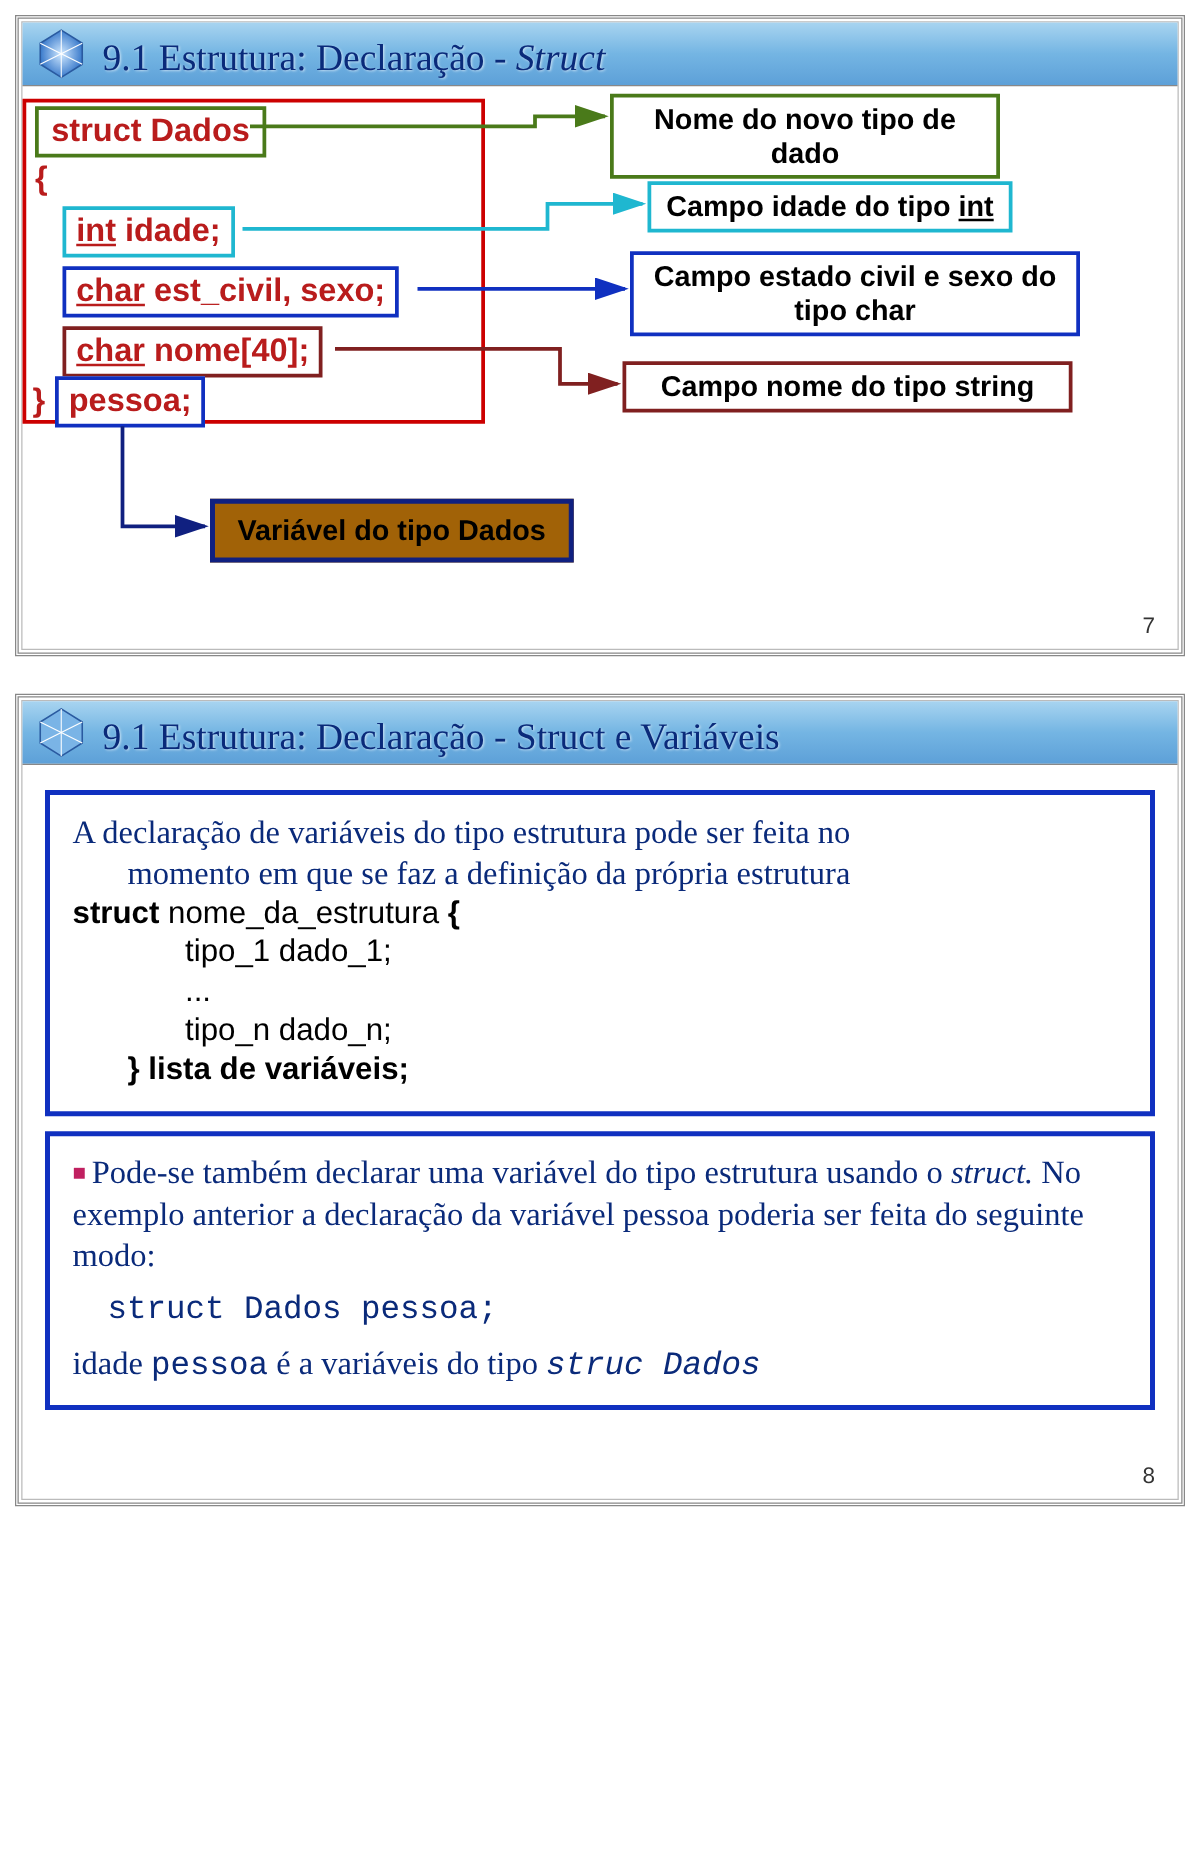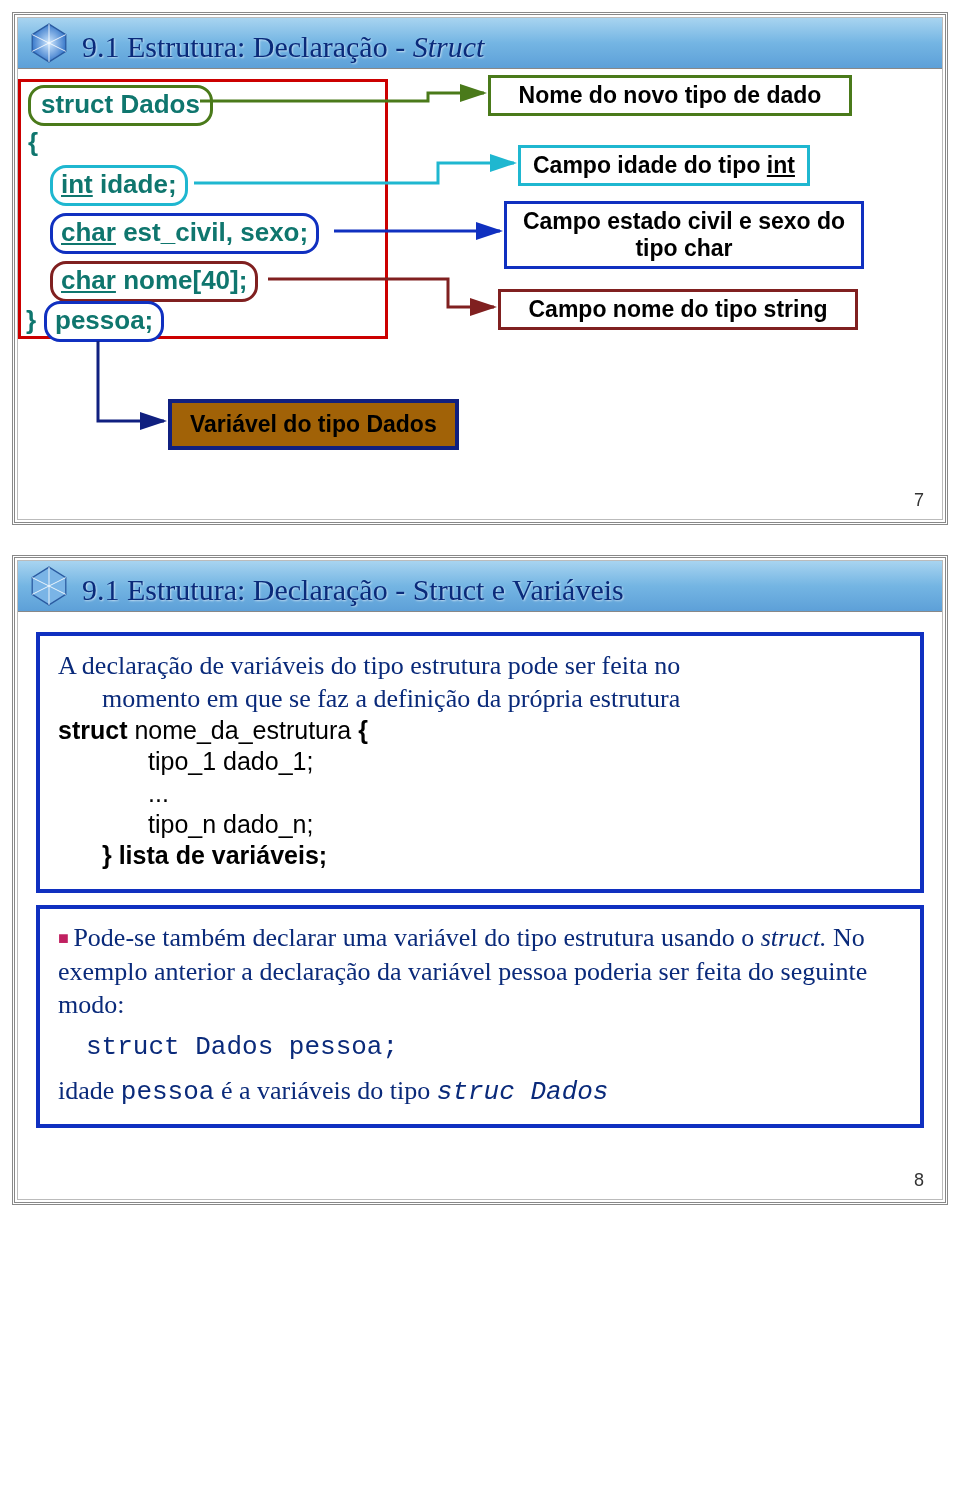--- a/index.html
+++ b/index.html
@@ -49,21 +49,21 @@
   
   .s1-grid { position: relative; height: 430px; }
 
   .box-red { position:absolute; border:3px solid #c00; background:#fff; }
   .box-dgreen { position:absolute; border:3px solid #4a7a1a; background:#fff; }
   .box-cyan { position:absolute; border:3px solid #1fb7d0; background:#fff; }
   .box-blue { position:absolute; border:3px solid #1030c0; background:#fff; }
   .box-maroon{ position:absolute; border:3px solid #802020; background:#fff; }
   .box-navyfill { position:absolute; border:4px solid #102080; background:#a16207; padding:8px 18px; }
 
-  .codetxt { font-family:"Arial", sans-serif; font-size:26px; font-weight:bold; color:#0f766e;border-radius:16px; }
+  .codetxt { font-family:"Arial", sans-serif; font-size:26px; font-weight:bold; color:#b91c1c; }
   .lbltxt  { font-family:"Arial", sans-serif; font-size:23px; font-weight:bold; color:#000; text-align:center; }
 
   .u { text-decoration: underline; }
 
   .pagenum { position:absolute; bottom:8px; right:18px; font-family:Arial,sans-serif; font-size:18px; color:#333; }
 
   
   .s2-outer {
     border: 4px solid #1030c0;
     margin: 20px 18px 12px 18px;
@@ -135,21 +135,21 @@
         <span class="u">char</span><span> est_civil, sexo;</span>
       </div>
 
       <div class="box-maroon codetxt" style="left:32px; top:192px; padding:1px 8px 3px 8px;">
         <span class="u">char</span><span> nome[40];</span>
       </div>
 
       <div class="codetxt" style="position:absolute; left:8px; top:236px;">} </div>
       <div class="box-blue codetxt" style="left:26px; top:232px; padding:1px 8px 3px 8px;"><span>pessoa;</span></div>
 
-      <div class="box-dgreen lbltxt" style="left:470px; top:6px; padding:4px 14px; width:364px;">Nome do novo tipo de dado</div>
+      <div class="box-dgreen lbltxt" style="left:470px; top:6px; padding:4px 14px; width:312px;">Nome do novo tipo de dado</div>
 
       <div class="box-cyan lbltxt" style="left:500px; top:76px; padding:4px 12px;">
         <span>Campo idade do tipo </span><span class="u">int</span>
       </div>
 
       <div class="box-blue lbltxt" style="left:486px; top:132px; padding:4px 14px; width:360px;">Campo estado civil e sexo do tipo char</div>
 
       <div class="box-maroon lbltxt" style="left:480px; top:220px; padding:4px 14px; width:360px;">Campo nome do tipo string</div>
 
       <div class="box-navyfill lbltxt" style="left:150px; top:330px;">Variável do tipo Dados</div>

